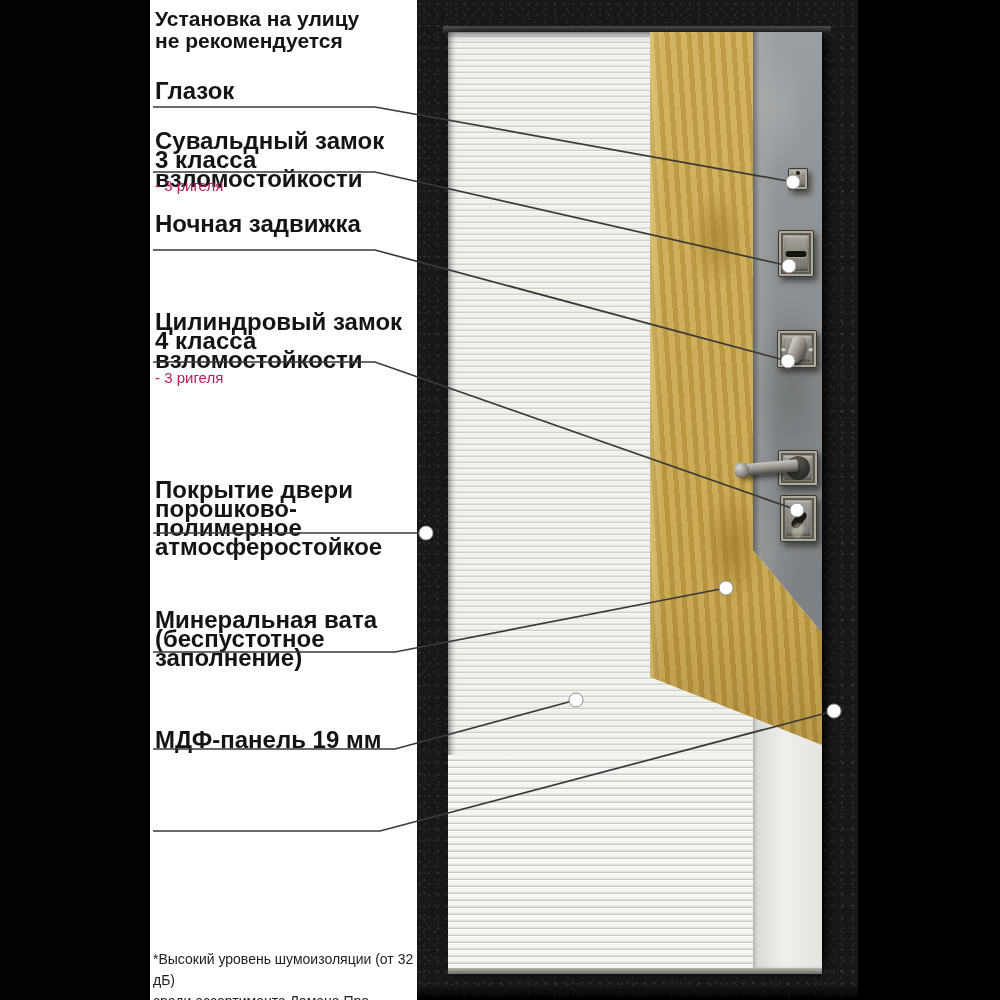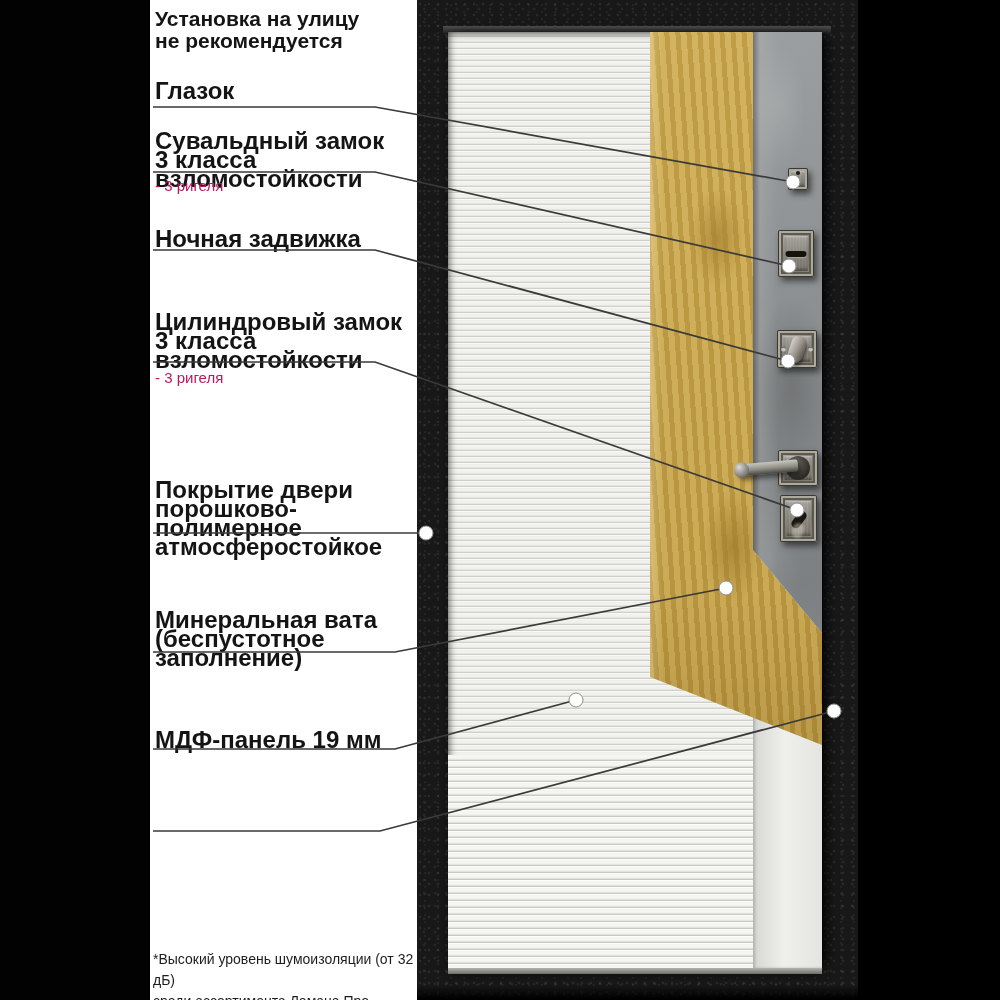--- a/index.html
+++ b/index.html
@@ -114,23 +114,23 @@
 
   <div class="left-bar"></div>
 
   <h1 class="title">Установка на улицу
 не рекомендуется</h1>
 
   <div class="co-label" style="top:81px">Глазок</div>
   <div class="co-label" style="top:131px">Сувальдный замок
 3 класса взломостойкости</div>
   <div class="co-note" style="top:177px">- 3 ригеля</div>
-  <div class="co-label" style="top:229px">Ночная задвижка</div>
+  <div class="co-label" style="top:214px">Ночная задвижка</div>
   <div class="co-label" style="top:312px">Цилиндровый замок
-3 класса взломостойкости</div>
+4 класса взломостойкости</div>
   <div class="co-note" style="top:369px">- 3 ригеля</div>
   <div class="co-label" style="top:610px">Минеральная вата
 (беспустотное заполнение)</div>
   <div class="co-label" style="top:480px">Покрытие двери
 порошково-полимерное
 атмосферостойкое</div>
   <div class="co-label" style="top:730px">МДФ-панель 19 мм</div>
   <div class="footnote">*Высокий уровень шумоизоляции (от 32 дБ)
 среди ассортимента Лемана Про</div>
 

